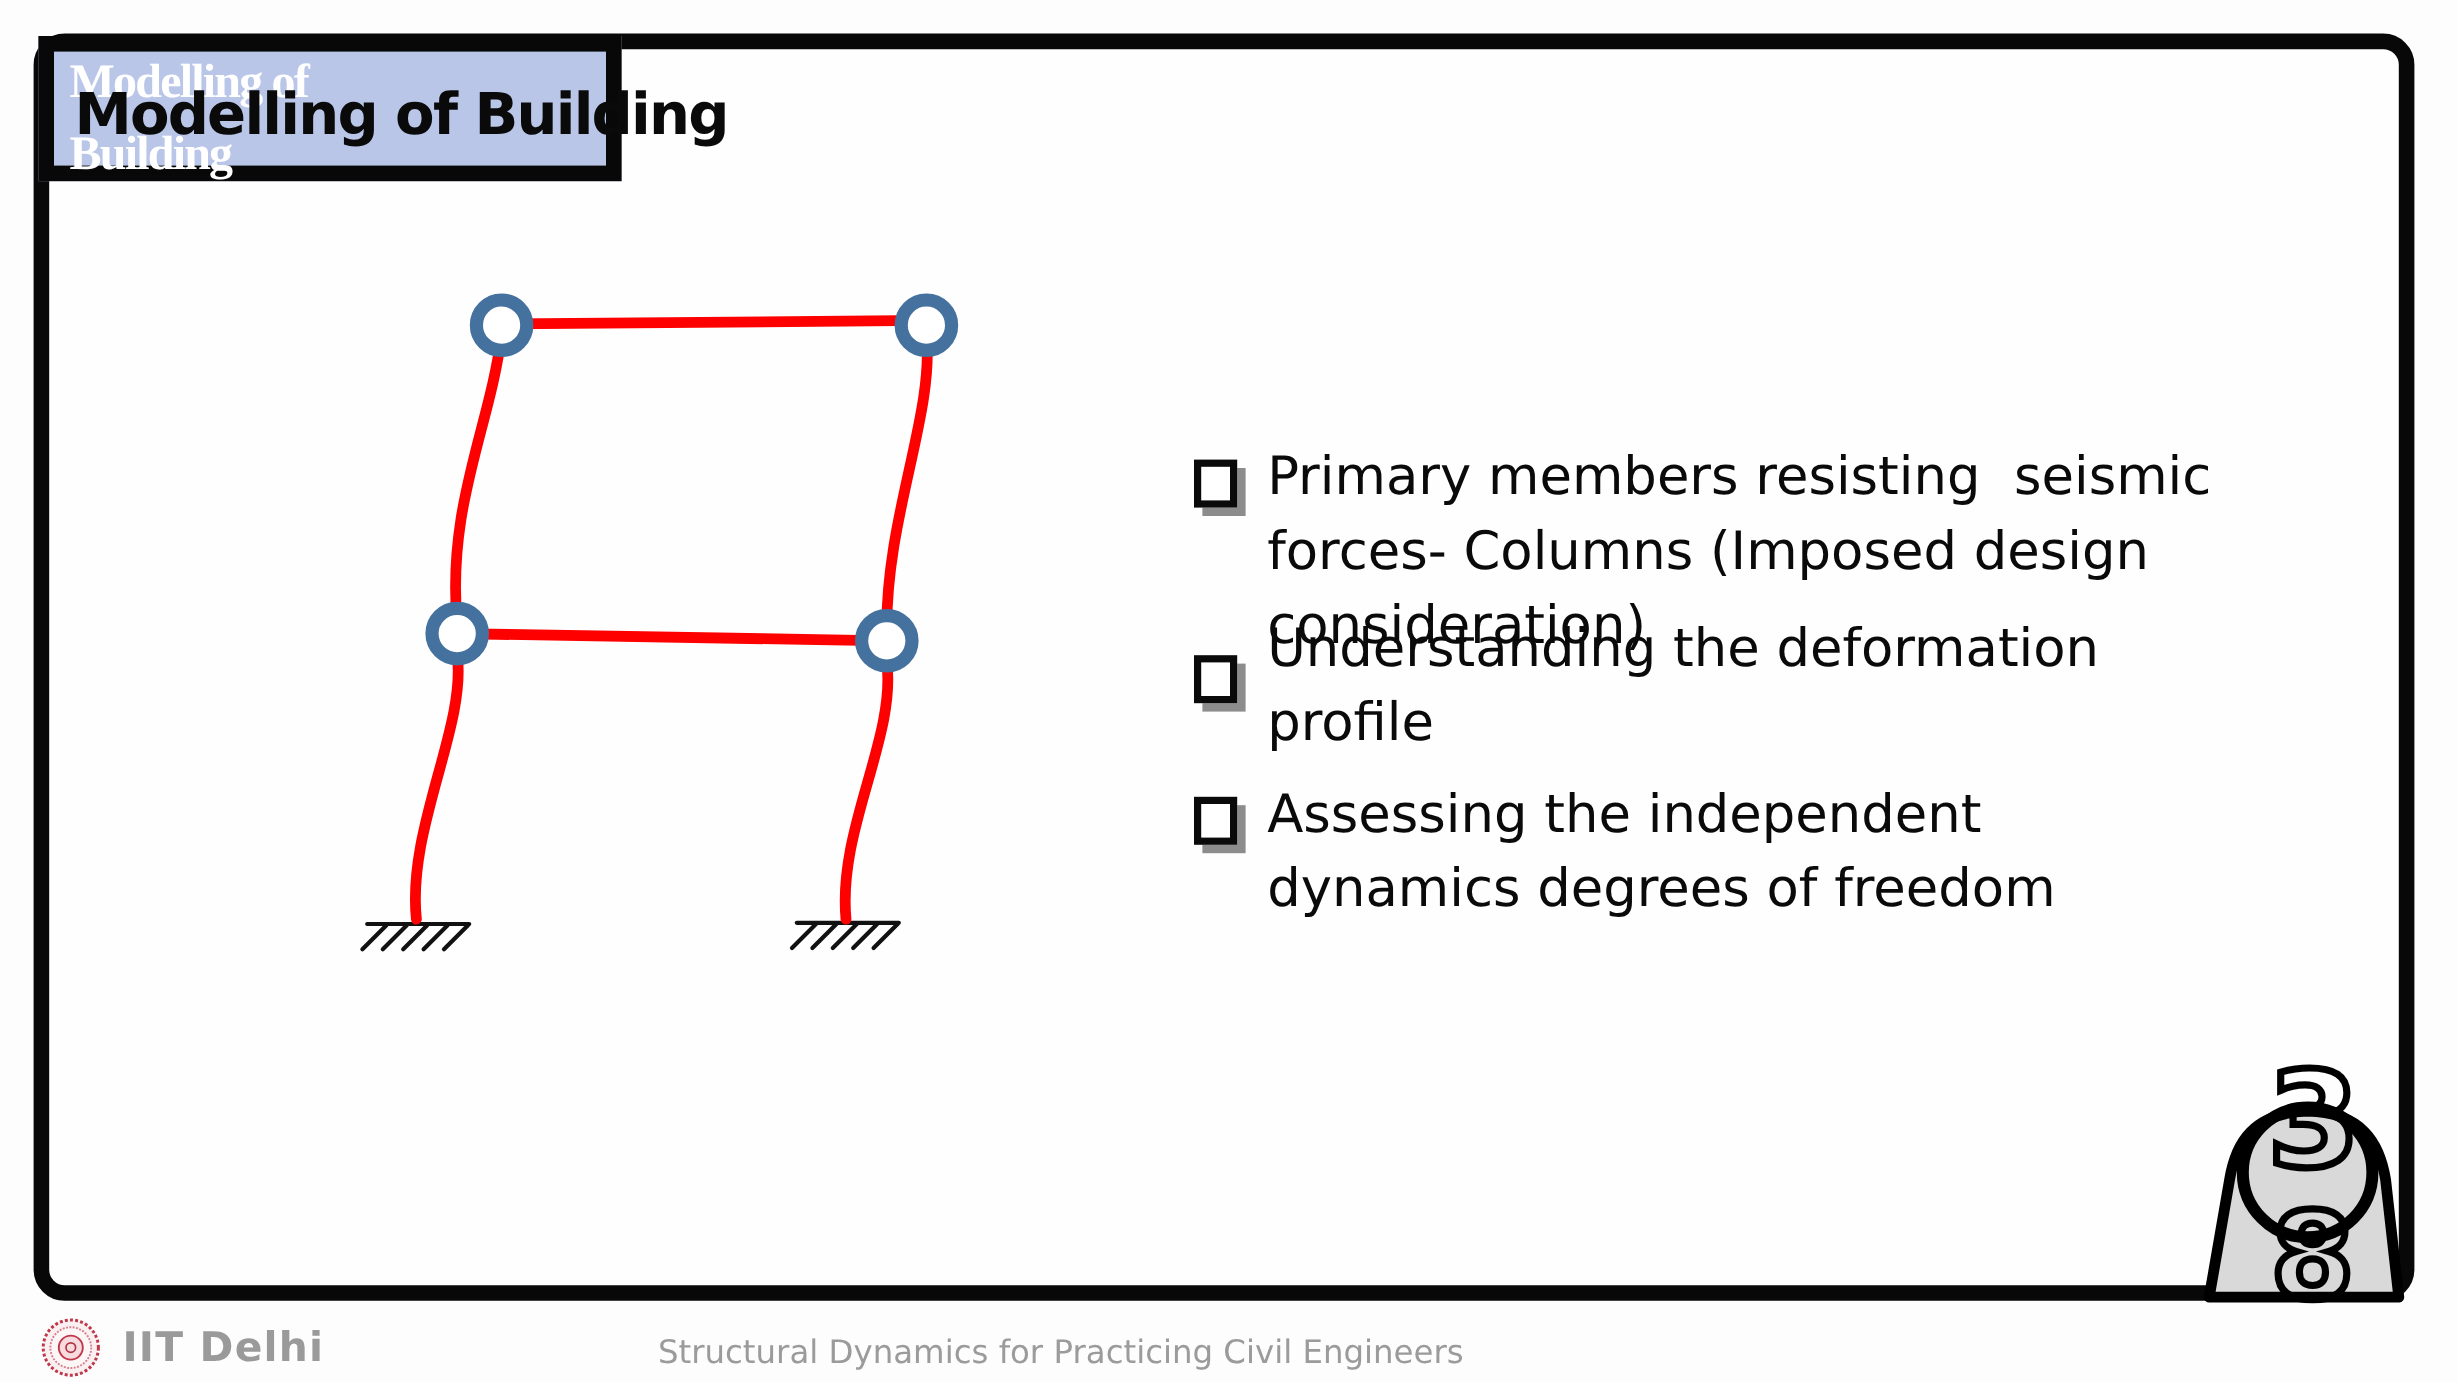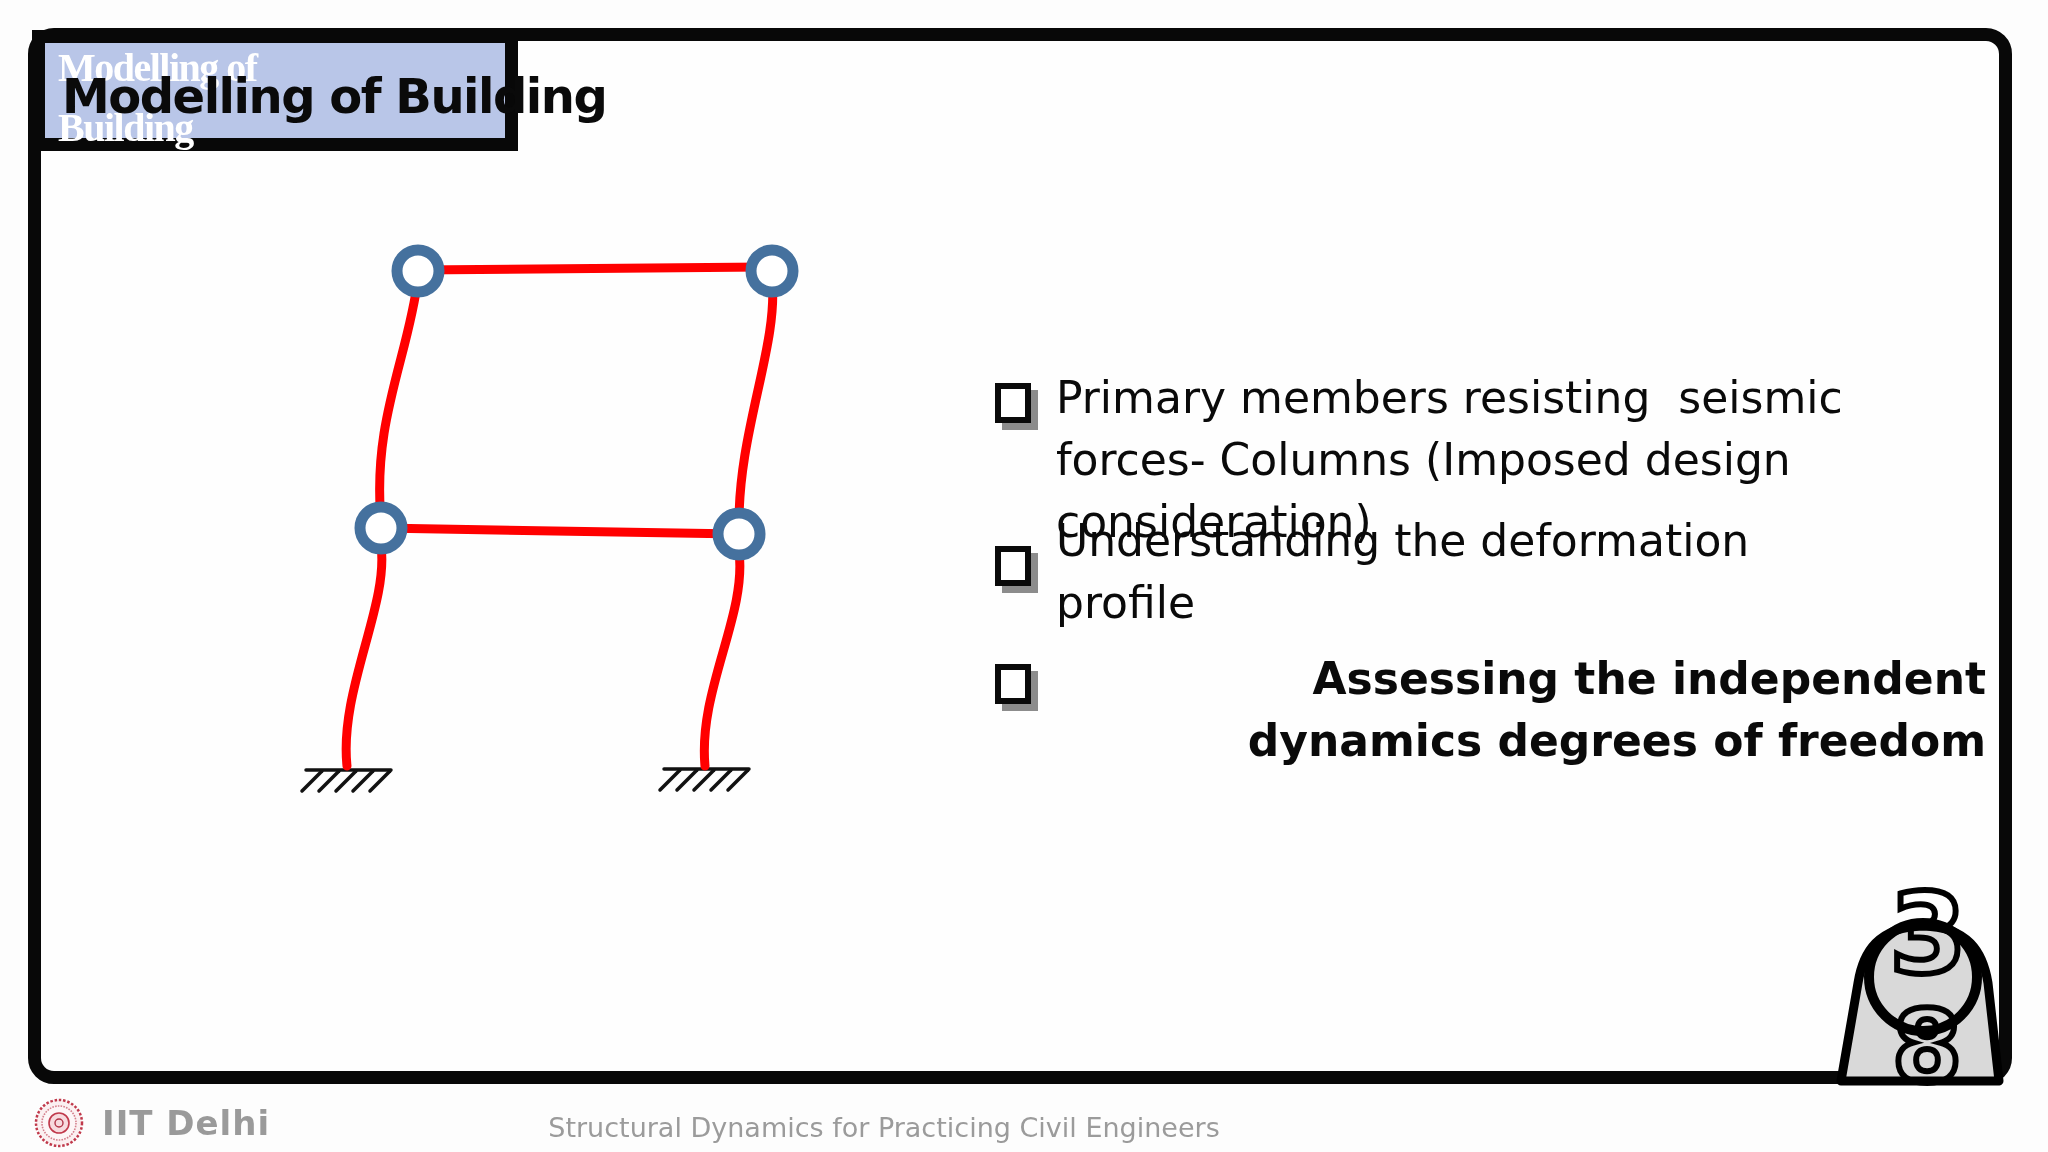--- a/index.html
+++ b/index.html
@@ -35,21 +35,21 @@
   .bullet-square{
     position:absolute;width:24px;height:28px;background:#ffffff;
     border:6px solid #0a0a0a;box-sizing:content-box;
     box-shadow:7px 7px 0 #8c8c8c;z-index:5;
   }
   .bullet-text{
     position:absolute;left:1056px;width:930px;z-index:5;
     font-size:44px;line-height:62px;color:#0a0a0a;
     white-space:pre-wrap;
   }
-  .bullet-text.bold{font-weight:bold;text-align:right;}
+  .bullet-text.bold{font-weight:normal;}
   
   .footer-logo{position:absolute;left:34px;top:1098px;z-index:2;}
   .footer-logo-label{
     position:absolute;left:102px;top:1103px;z-index:2;
     font-size:34px;font-weight:bold;color:#9a9a9a;letter-spacing:1px;text-align:right;
   }
   .footer-caption{
     position:absolute;left:0;top:1112px;width:1768px;text-align:center;z-index:2;
     font-size:27px;color:#9b9b9b;
   }

